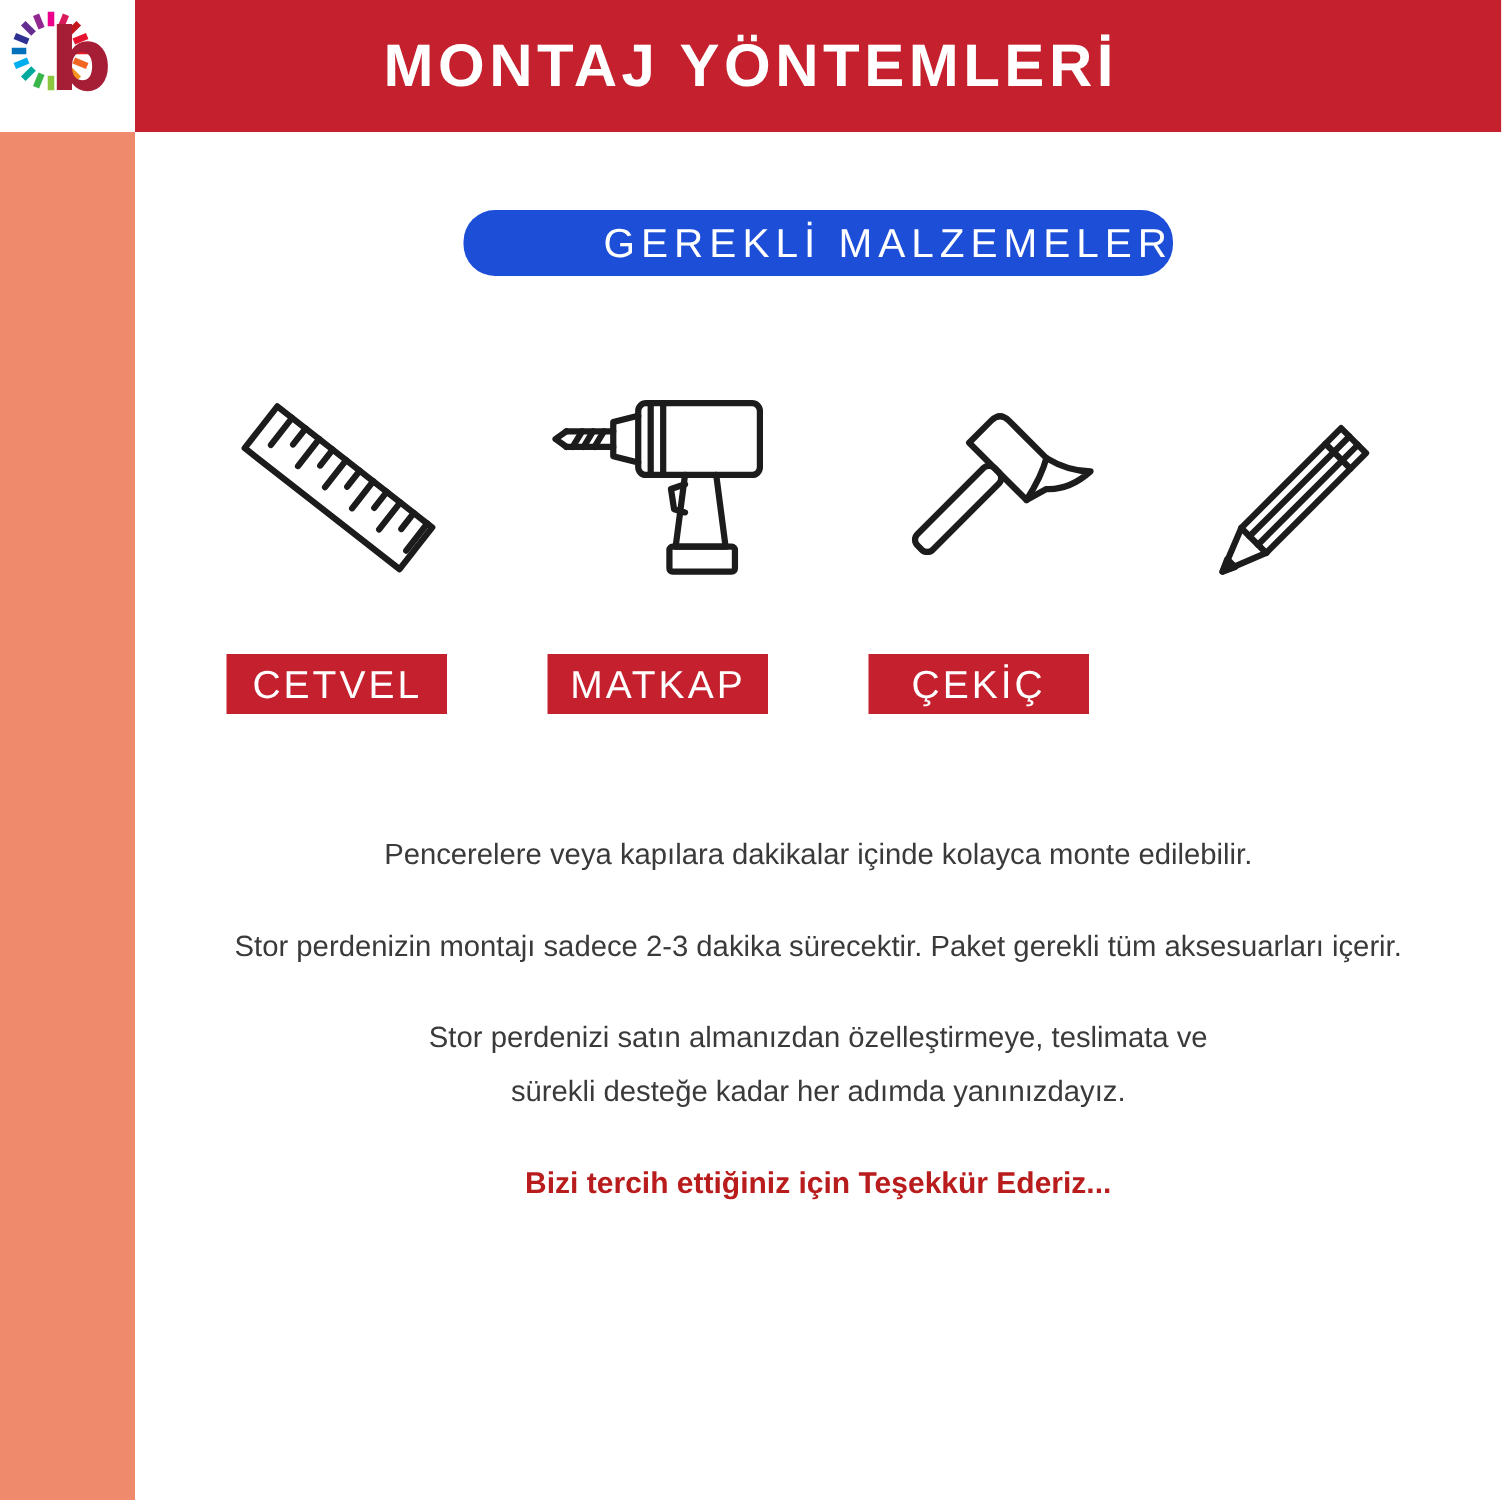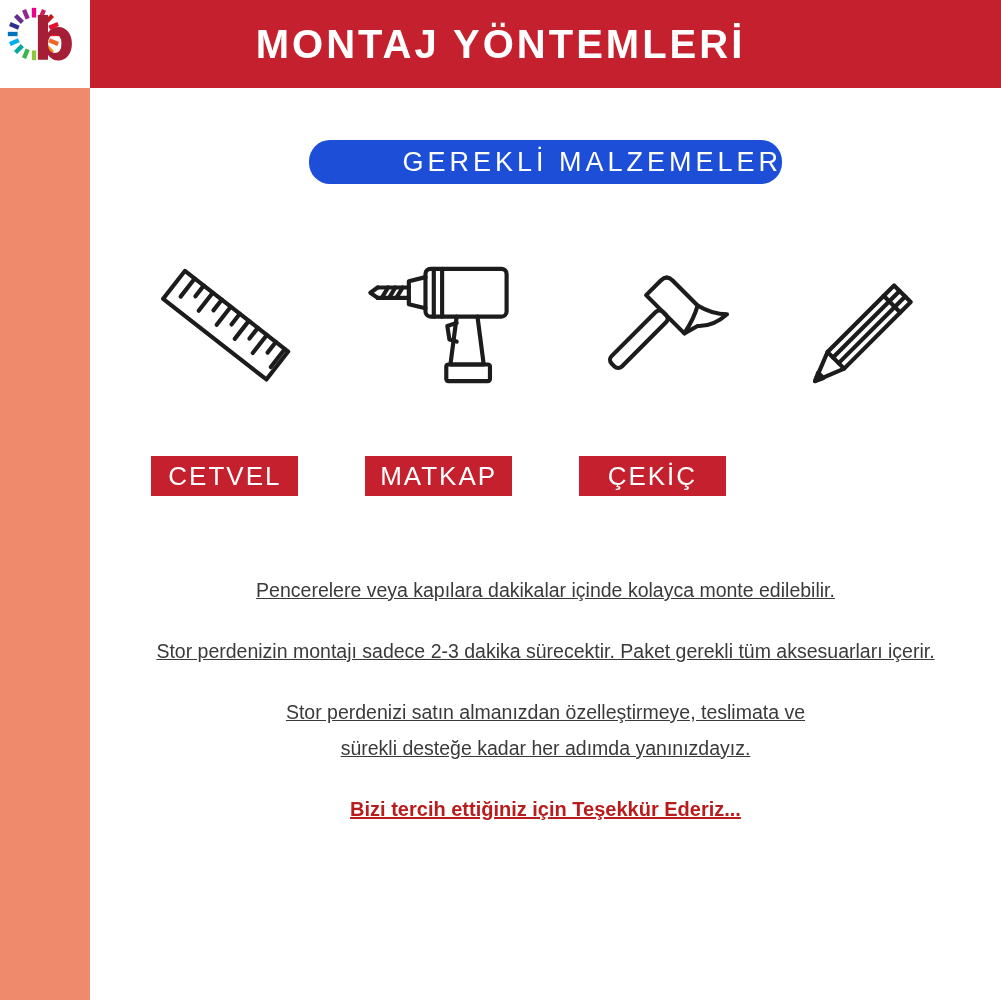--- a/index.html
+++ b/index.html
@@ -20,28 +20,28 @@
   .stripe{position:absolute;left:0;top:88px;width:90px;height:912px;background:#f08a6c;}
 
   
   .content{position:absolute;left:90px;top:88px;width:911px;bottom:0;
            display:flex;flex-direction:column;align-items:center;}
 
   .banner{margin-top:52px;width:473px;height:44px;background:#1d4ed8;color:#ffffff;
           font-size:27px;letter-spacing:4px;text-align:right;line-height:44px;border-radius:21px;}
 
   .tools{display:flex;width:100%;box-sizing:border-box;padding:0 28px;margin-top:58px;}
-  .tool{flex:1;display:flex;flex-direction:column;align-items:center;gap:20px;}
+  .tool{flex:1;display:flex;flex-direction:column;align-items:center;}
   .tool-icon{height:168px;display:flex;align-items:center;justify-content:center;}
   .tool-icon svg{width:156px;height:156px;}
   .tool-label{margin-top:26px;width:147px;height:40px;background:#c5202e;color:#ffffff;
               text-align:center;line-height:40px;font-size:26px;letter-spacing:2px;}
 
   .copy{margin-top:76px;text-align:center;color:#3a3a3a;font-size:19.5px;width:100%;}
-  .copy p{margin:0 0 25px 0;line-height:36px;white-space:pre-line;text-decoration:underline;}
+  .copy p{margin:0 0 25px 0;line-height:36px;white-space:pre-line;}
   .copy .thanks{font-weight:bold;color:#b91c1c;margin-top:8px;font-size:20px;}
 
   .line-art{fill:none;stroke:#1c1c1c;stroke-width:4;stroke-linejoin:round;stroke-linecap:round;}
 </style>
 </head>
 <body>
 
 <div class="page">
 
   <header class="header">

